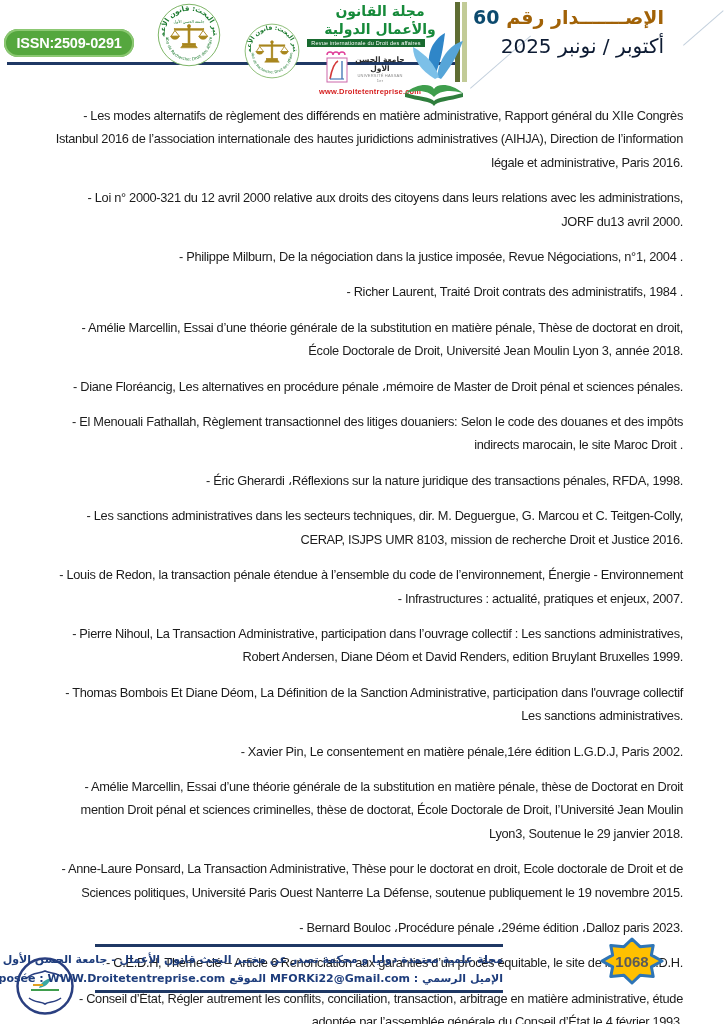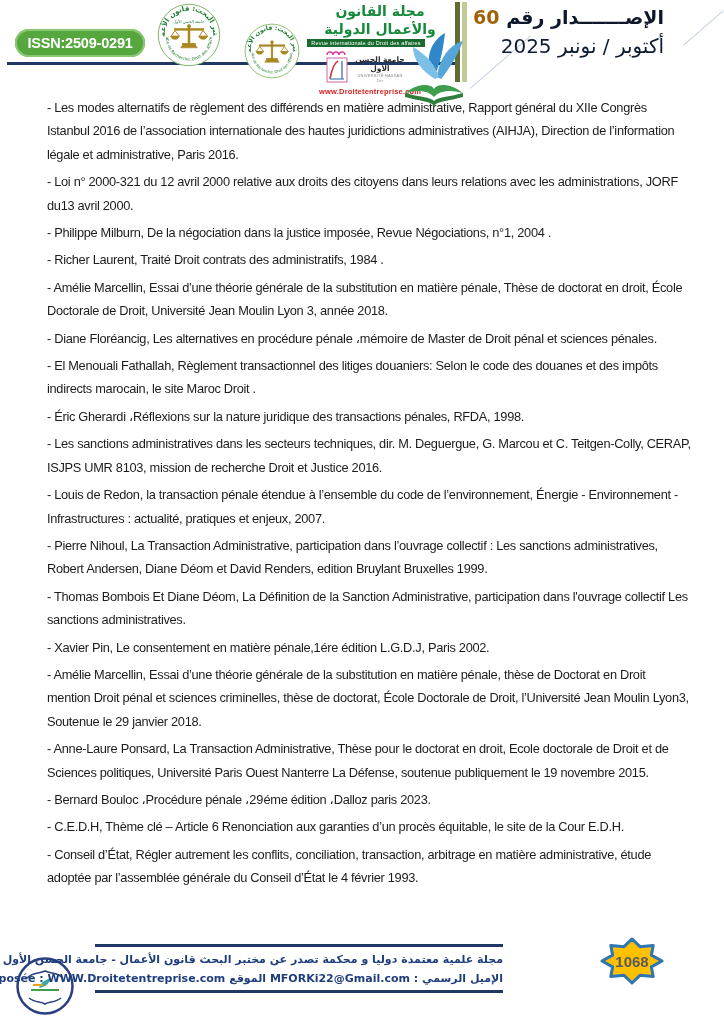--- a/index.html
+++ b/index.html
@@ -4,21 +4,21 @@
 <style>
   html,body{margin:0;padding:0;}
   body{
     width:724px;height:1024px;position:relative;overflow:hidden;
     background:#ffffff;font-family:"Liberation Sans", sans-serif;
   }
   .abs{position:absolute;}
 
   
   .issn-pill{
-    left:15px;top:29px;width:130px;height:28px;border-radius:15px;
+    left:4px;top:29px;width:130px;height:28px;border-radius:15px;
     background:#55a73e;box-shadow:0 0 0 2px #8cc873 inset;
     display:flex;align-items:center;justify-content:center;
     color:#ffffff;font-weight:bold;font-size:14.5px;letter-spacing:-0.2px;
   }
   .header-rule{left:7px;top:62px;width:450px;height:3px;background:#1f3864;z-index:0;}
 
   .journal-logo{left:299px;top:3px;width:162px;height:84px;z-index:2;}
   .jl-title{
     font-family:"DejaVu Sans", sans-serif;direction:rtl;
     color:#168a3a;font-weight:bold;font-size:14px;text-align:center;
@@ -38,36 +38,36 @@
     color:#d62020;font-weight:bold;font-size:7.5px;letter-spacing:0.2px;
     margin-left:20px;margin-top:2px;
   }
 
   .green-bars{left:455px;top:2px;height:80px;display:flex;z-index:1;}
   .green-bars .b1{width:5px;height:100%;background:#5f6d33;}
   .green-bars .b2{width:5px;height:100%;background:#c2cb97;margin-left:2px;}
 
   .issue-block{right:60px;top:6px;text-align:right;direction:rtl;z-index:2;}
   .issue-line1{font-family:"DejaVu Sans", sans-serif;font-size:19px;font-weight:bold;white-space:nowrap;}
-  .issue-label{color:#0f172a;}
-  .issue-number{color:#a16207;}
+  .issue-label{color:#a16207;}
+  .issue-number{color:#0c4a6e;}
   .issue-line2{
     font-family:"DejaVu Sans", sans-serif;margin-top:6px;
     font-size:20px;font-weight:normal;color:#0d1b33;white-space:nowrap;
   }
   .slash{height:0;border-top:1.5px solid #c3d0dd;transform-origin:left top;}
   .slash1{left:470px;top:88px;width:80px;transform:rotate(-41deg);}
   .slash2{left:683px;top:45px;width:53px;transform:rotate(-41deg);}
 
   
   .references{
     left:43px;top:92px;width:652px;
     font-size:12.8px;letter-spacing:-0.3px;line-height:23.4px;color:#1c1c1c;
   }
-  .references p{margin:4px;}
+  .references p{margin:12px;text-align:right;}
 
   
   .footer-center{left:95px;top:944px;width:408px;text-align:center;}
   .f-rule{width:100%;height:3px;background:#1f3864;}
   .f-line{
     font-family:"DejaVu Sans", sans-serif;direction:rtl;
     color:#1e3d7c;font-weight:bold;font-size:11px;white-space:nowrap;
     margin:6px 0 5px 0;
   }
   .footer-seal{left:15px;top:956px;}

